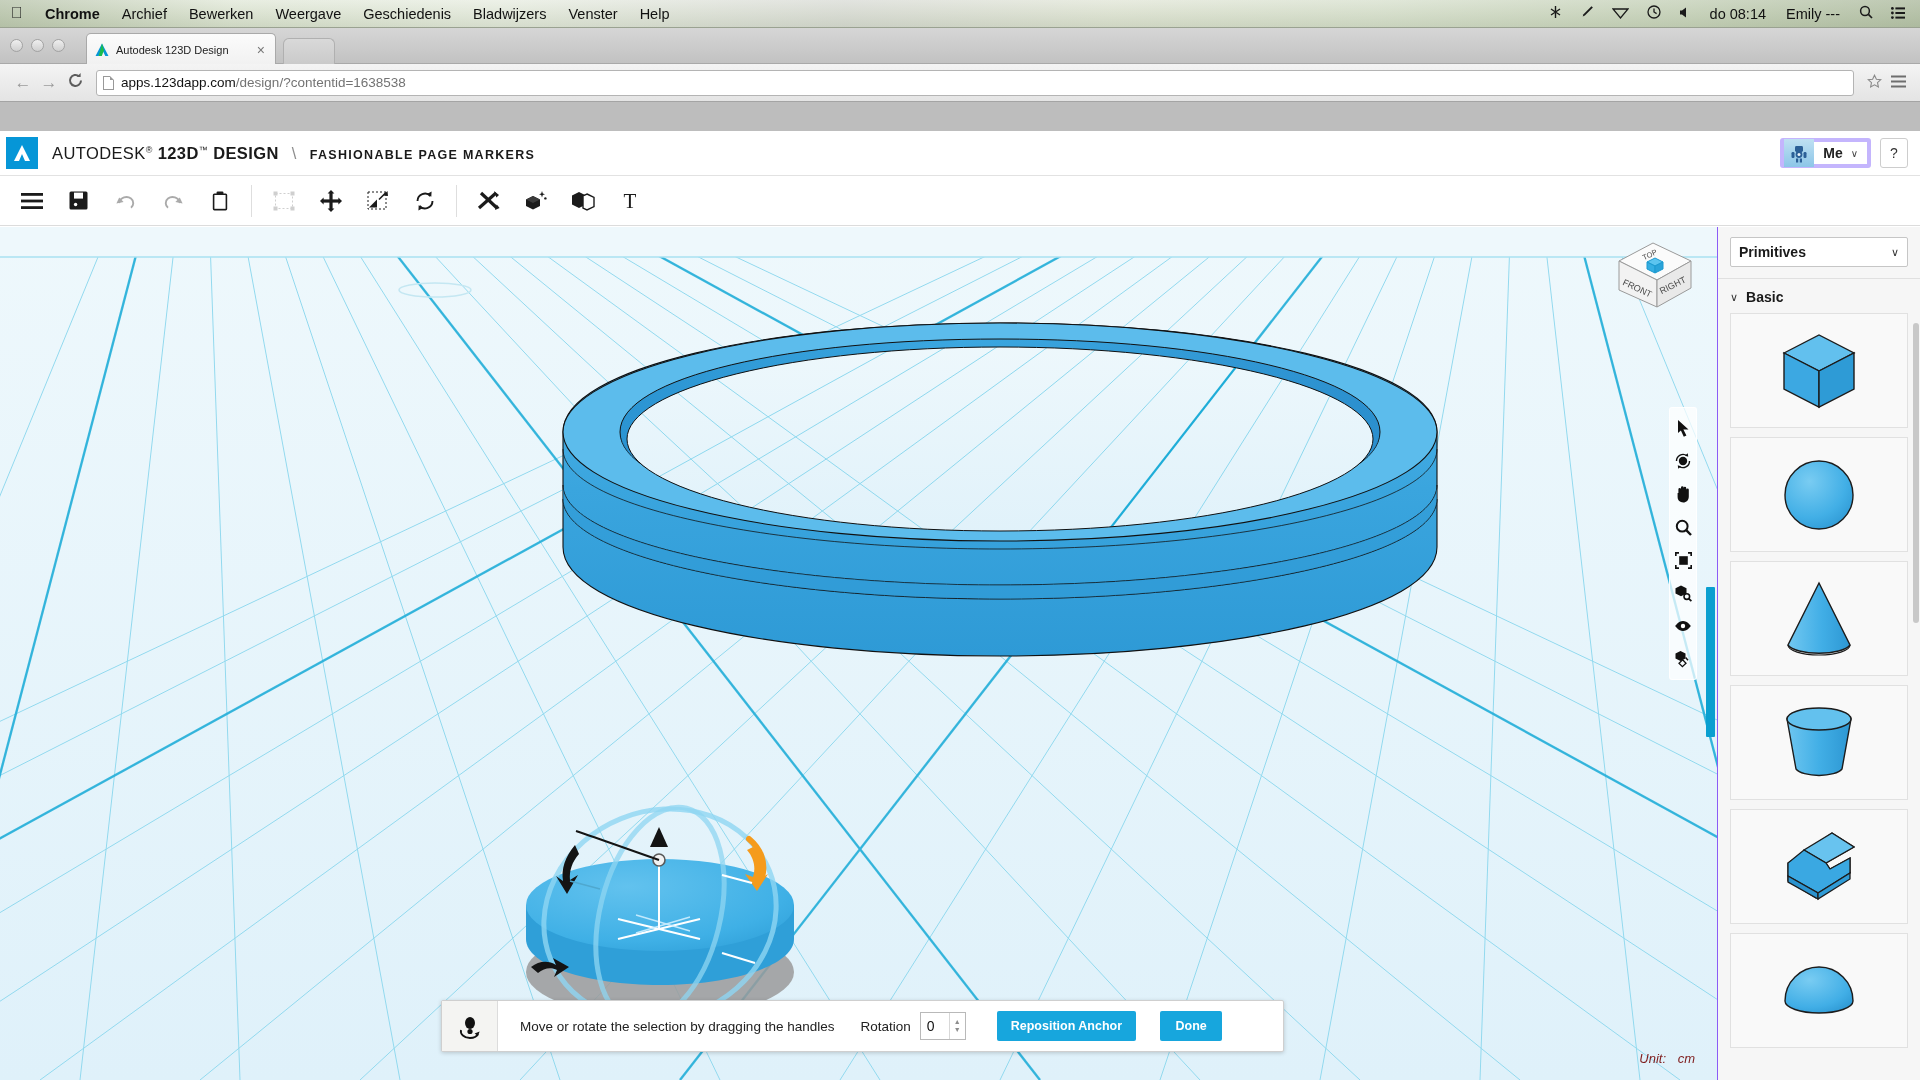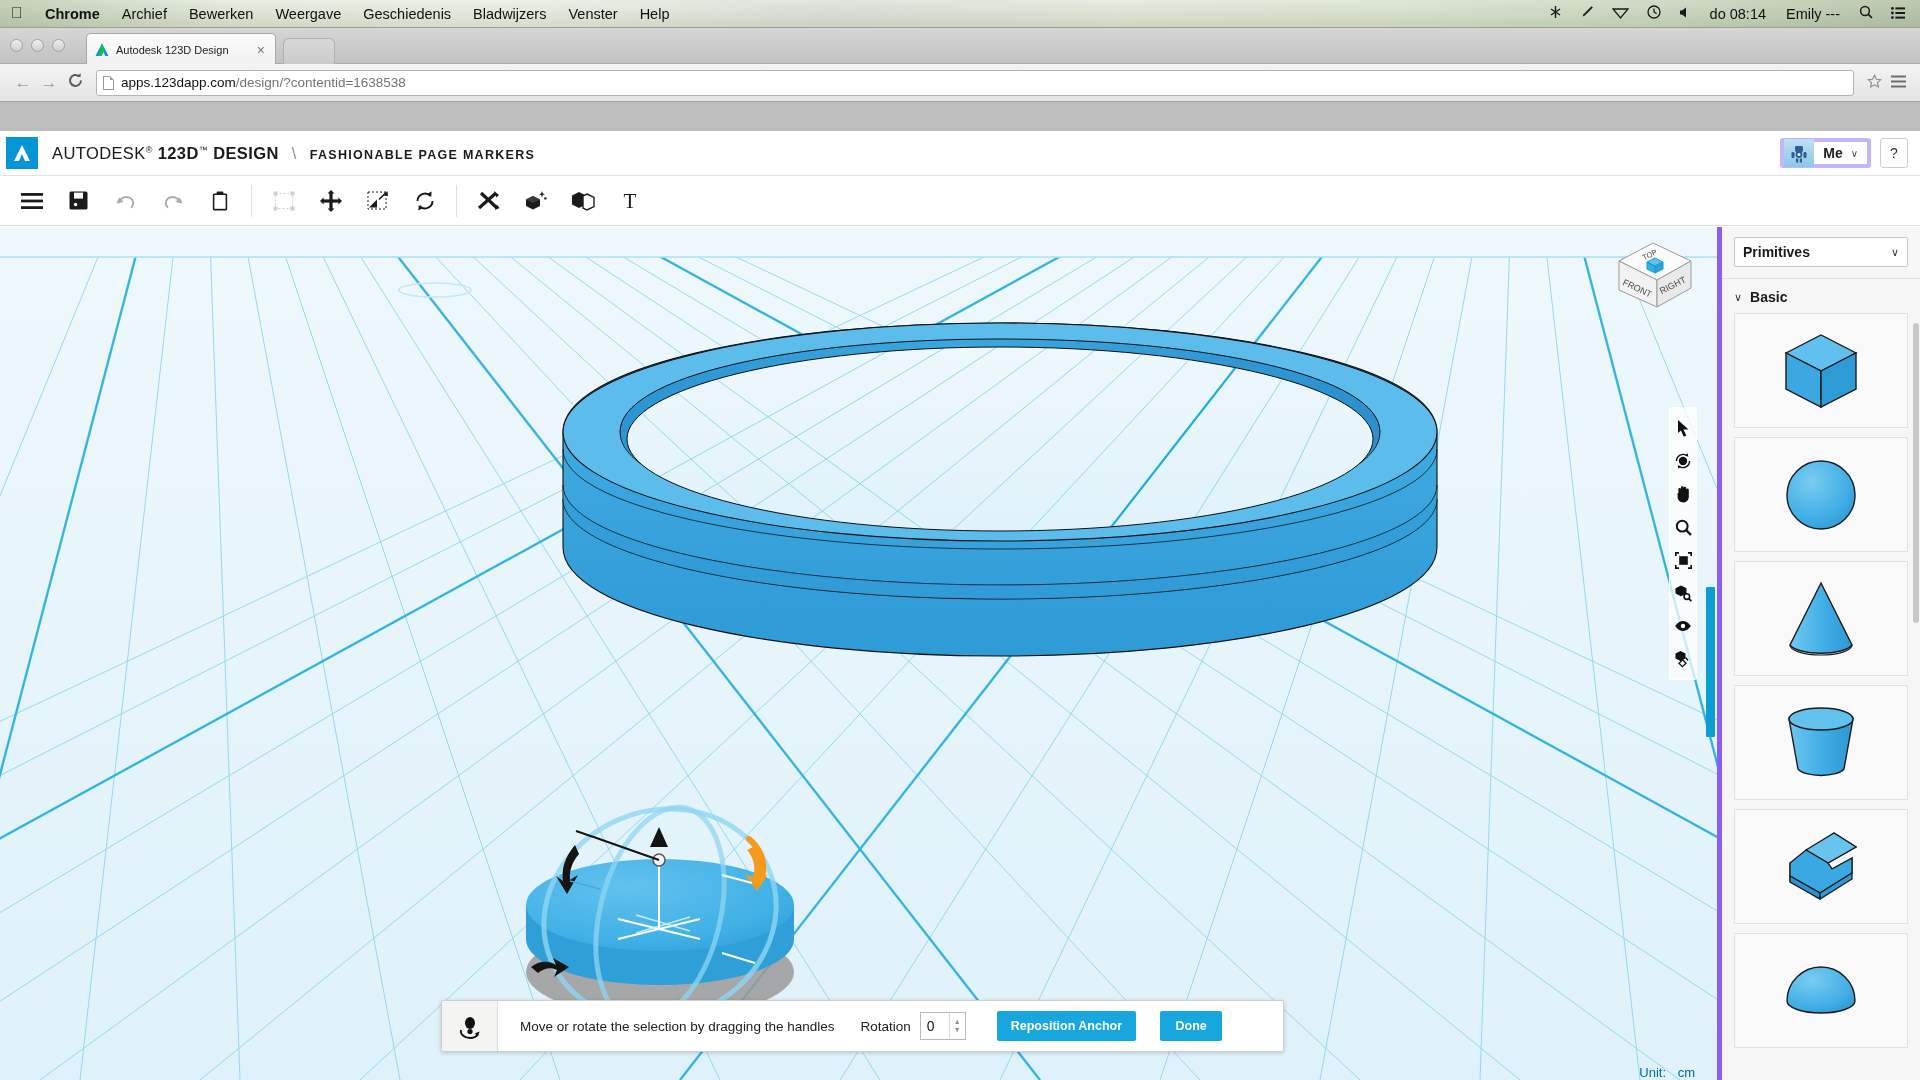--- a/index.html
+++ b/index.html
@@ -152,21 +152,21 @@
     position: absolute; right: 20px; top: 180px; width: 28px;
     background: rgba(255,255,255,.72); border: 1px solid rgba(255,255,255,.9);
     border-radius: 3px; padding: 6px 0;
     display: flex; flex-direction: column; align-items: center; gap: 5px;
   }
   .navbar .ni { width: 26px; height: 28px; display: flex; align-items: center;
     justify-content: center; color: #111; }
   
   .cscroll { position: absolute; right: 2px; top: 360px; width: 9px; height: 150px;
     background: #0a9fd0; border-radius: 1px; }
-  .unitlbl { position: absolute; right: 22px; bottom: 0; font-size: 13px; color: #0369a1; }
+  .unitlbl { position: absolute; right: 22px; bottom: 14px; font-size: 13px; color: #7f1d1d; font-style: italic; }
   .unitlbl span { margin-left: 8px; }
 
   
   .dialog {
     position: absolute; left: 441px; bottom: 28px; width: 843px; height: 52px;
     background: #fff; border: 1px solid #cfcfcf; border-radius: 2px;
     box-shadow: 0 1px 4px rgba(0,0,0,.18);
     display: flex; align-items: center;
   }
   .dlg-icon {
@@ -190,21 +190,21 @@
     height: 30px; background: #17a6dd; color: #fff; font-size: 12.5px;
     font-weight: bold; border: none; border-radius: 2px; padding: 0 14px;
     display: flex; align-items: center; justify-content: center; white-space: nowrap;
   }
   .btn.anchor { margin-left: 31px; }
   .btn.done { margin-left: 24px; margin-right: 10px; min-width: 62px; }
 
   
   .rpanel {
     position: absolute; right: 0; top: 96px; bottom: 0; width: 203px;
-    background: #f6f6f6; border-left: 5px solid #8b5cf6; overflow: hidden;
+    background: #f6f6f6; border-left: 1px solid #8b5cf6; overflow: hidden;
   }
   .rp-top { padding: 10px 12px 11px 12px; }
   .rp-select {
     width: 100%; height: 30px; background: #fff; border: 1px solid #c6c6c6;
     border-radius: 2px; display: flex; align-items: center; padding: 0 8px;
   }
   .rp-select .lbl { font-size: 14px; font-weight: bold; color: #1a1a1a; }
   .rp-select .chev { margin-left: auto; font-size: 11px; color: #333; }
   .rp-section {
     border-top: 1px solid #e0e0e0; padding: 10px 12px 4px 12px;

